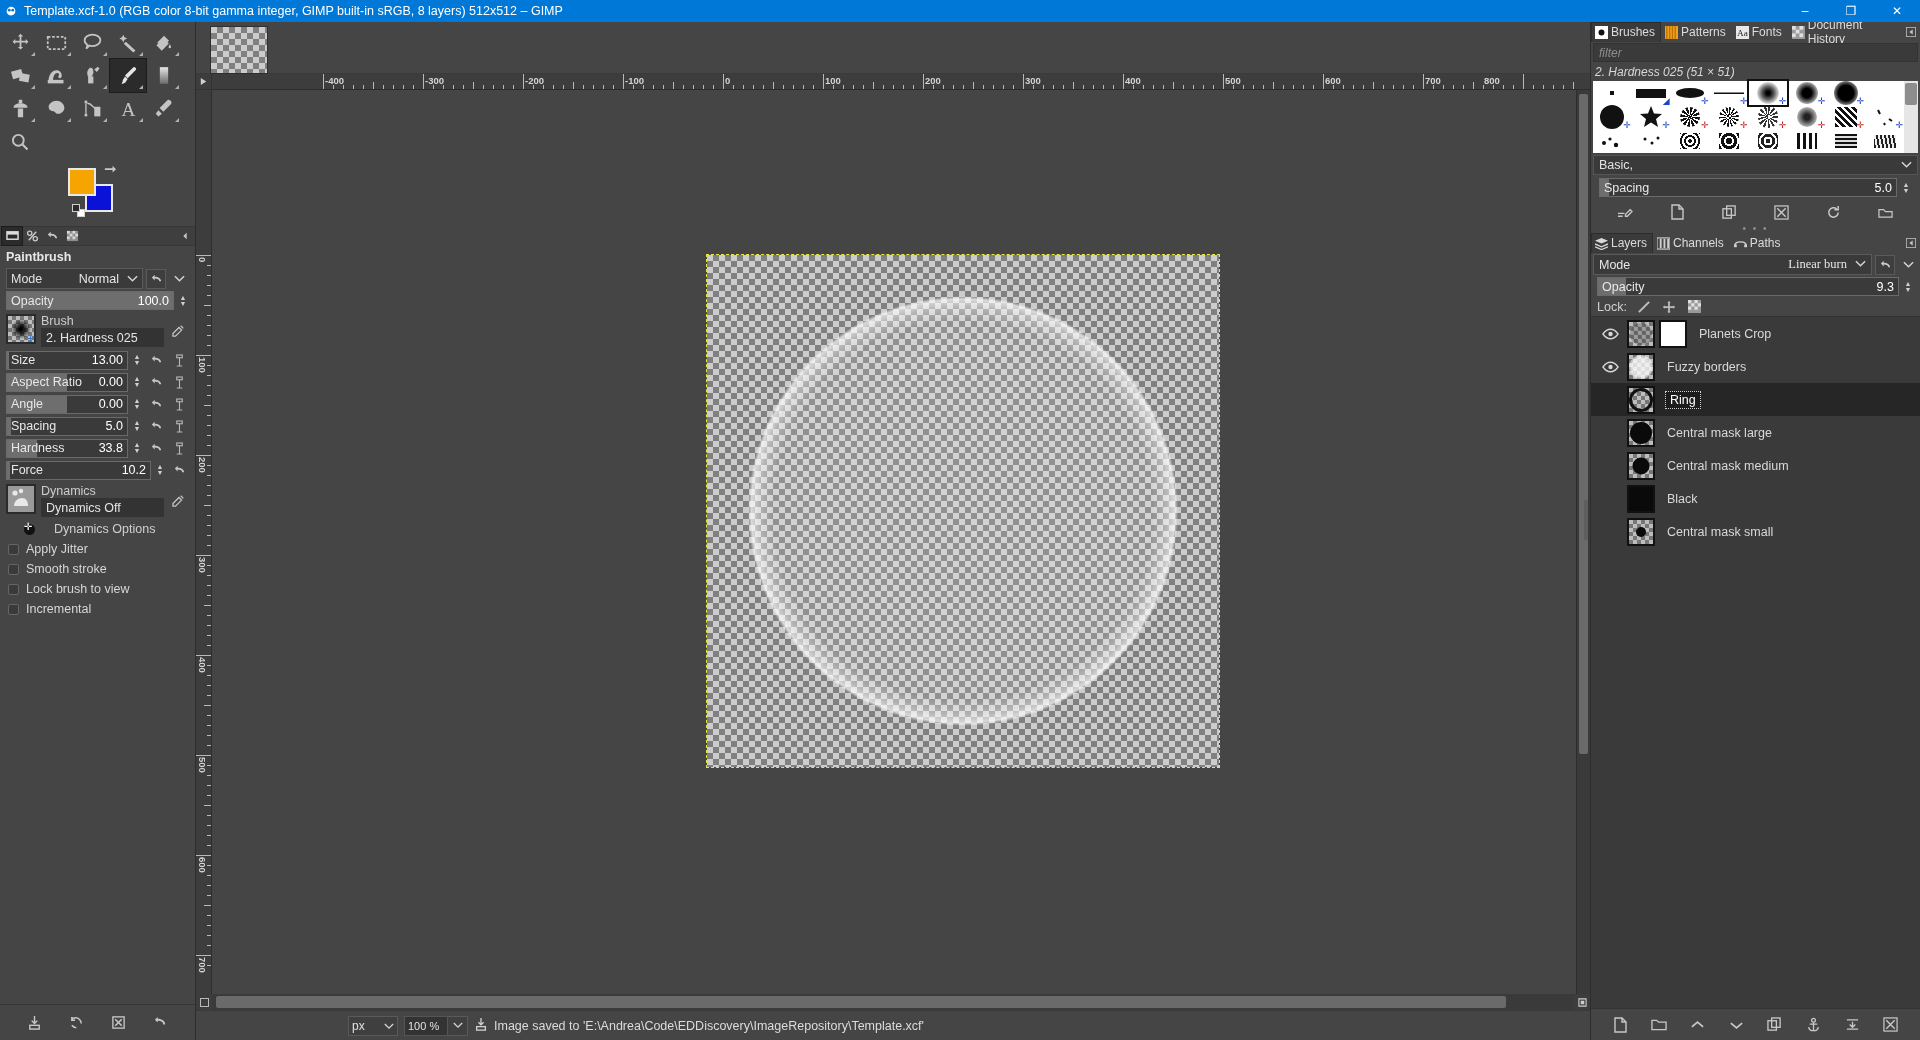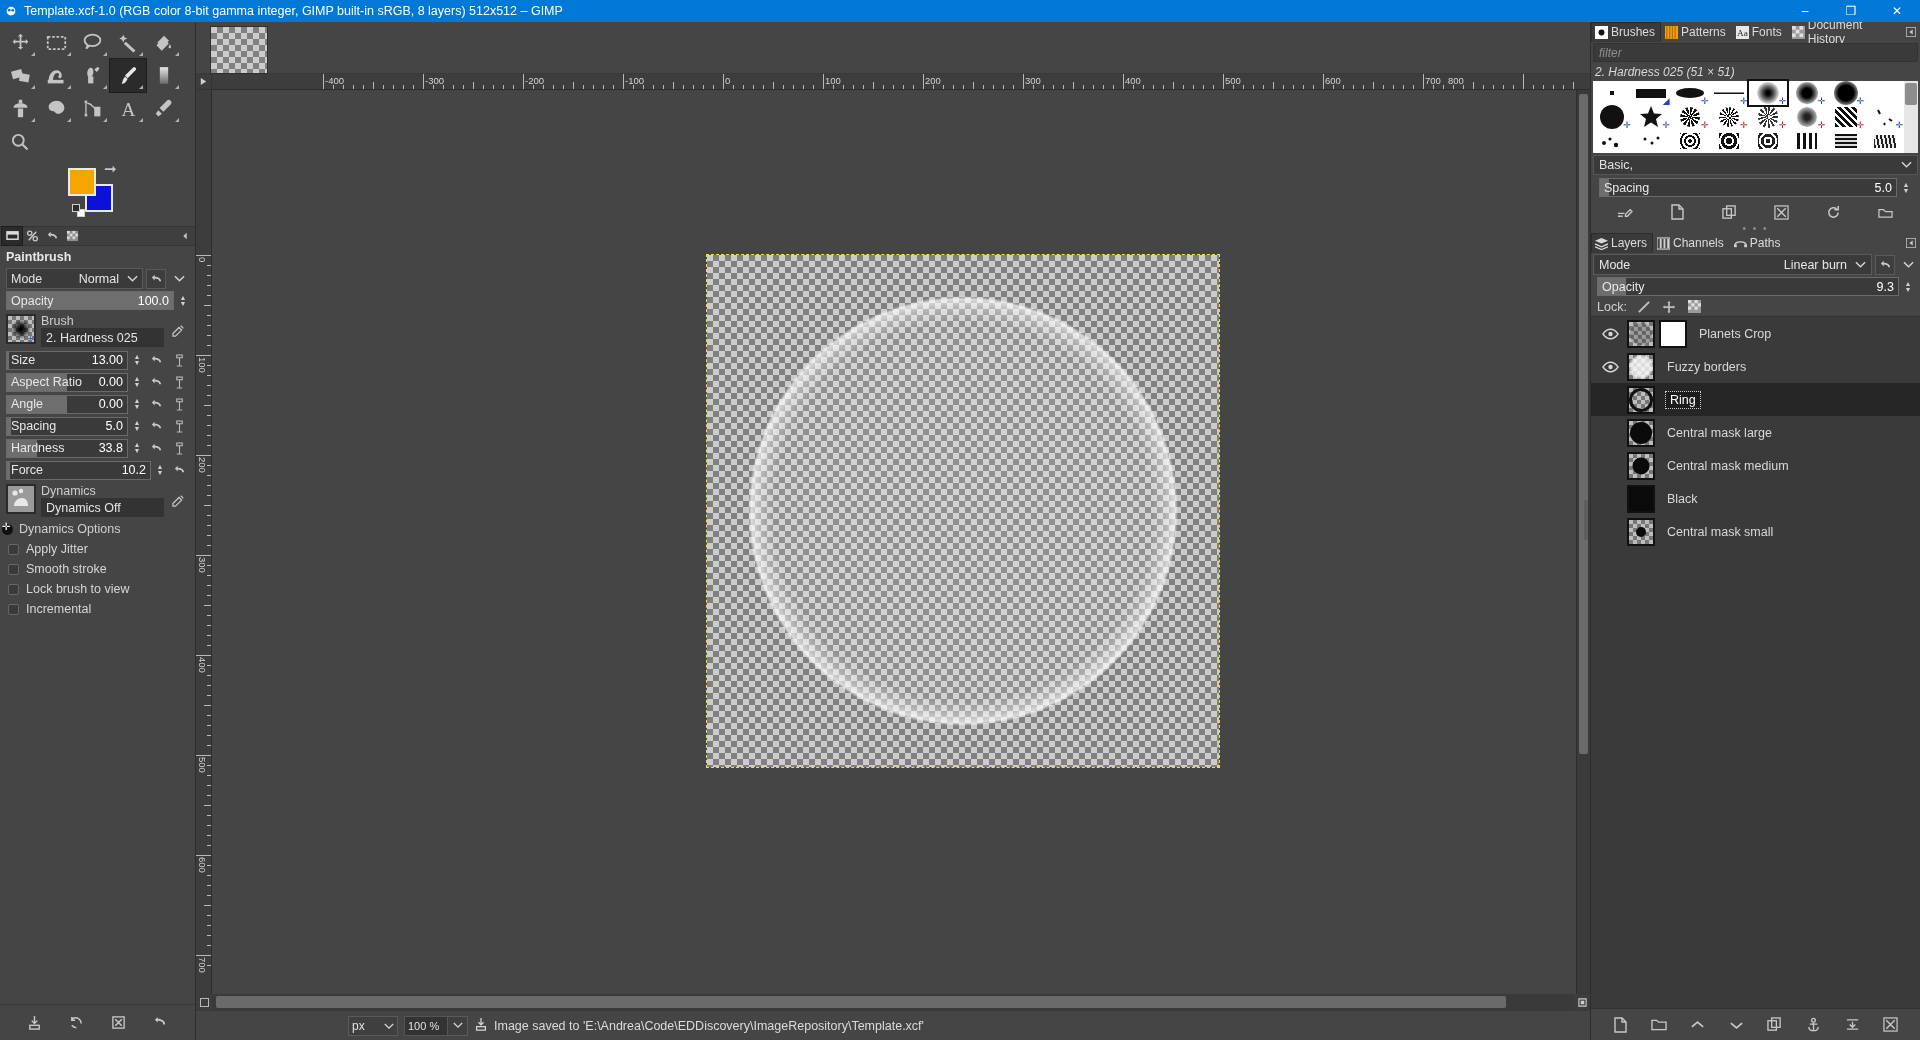--- a/index.html
+++ b/index.html
@@ -100,21 +100,21 @@
   .brushprev .plus { position:absolute; right:0; bottom:-1px; color:#2a6fd4; font-size:11px; line-height:9px;}
   .brushcol { flex:1 1 auto; }
   .brushcol .cap { color:#cdcdcd; font-size:12.5px; line-height:14px;}
   .brushname { height:19px; background:#333; border:1px solid #333; display:flex; align-items:center;
                padding-left:4px; color:#e4e4e4; font-size:12.5px;}
   .editico { width:20px;height:20px; display:flex;align-items:center;justify-content:center;color:#c8c8c8; align-self:center;}
 
   .chkrow { display:flex; align-items:center; gap:7px; padding:3px 6px 3px 8px; }
   .chk { width:11px; height:11px; background:#3a3a3a; border:1px solid #666; border-radius:2px; flex:0 0 11px;}
   .chkrow .t { color:#d6d6d6; font-size:12.5px; }
-  .expander { display:flex; align-items:center; gap:6px; padding:3px 6px 3px 2px;}
+  .expander { display:flex; align-items:center; gap:19px; padding:3px 6px 3px 24px;}
   .expander .arr { width:11px;height:11px; background:#111; border-radius:50%; position:relative;}
   .expander .arr:after{content:"✛"; position:absolute; left:0; top:-3px; color:#fff; font-size:10px;}
 
   .leftspacer { flex:1 1 auto; }
   .leftbottom { height:36px; display:flex; align-items:center; justify-content:space-around;
                 border-top:1px solid #363636; padding:0 14px;}
   .leftbottom .bi { color:#c8c8c8; display:flex; align-items:center; justify-content:center; width:24px;height:24px;}
 
   
   .center { flex:1 1 auto; display:flex; flex-direction:column; min-width:0; background:#454545; }
@@ -128,21 +128,21 @@
       linear-gradient(45deg,#808080 25%,transparent 25%,transparent 75%,#808080 75%);
     background-size:12px 12px; background-position:0 0,6px 6px; background-color:#cccccc;
   }
   .checker-sm {
     background-image:
       linear-gradient(45deg,#777 25%,transparent 25%,transparent 75%,#777 75%),
       linear-gradient(45deg,#777 25%,transparent 25%,transparent 75%,#777 75%);
     background-size:8px 8px; background-position:0 0,4px 4px; background-color:#bdbdbd;
   }
 
-  .canvaswrap { flex:1 1 auto; display:flex; flex-direction:column; min-height:0; position:relative; }
+  .canvaswrap { flex:1 1 auto; display:flex; flex-direction:column; min-height:0; position:relative;font-weight:bold; }
   .rulerrow { display:flex; height:16px; flex:0 0 16px; }
   .corner-btn { width:16px; flex:0 0 16px; background:#3d3d3d; border-right:1px solid #333; border-bottom:1px solid #333;
                 display:flex;align-items:center;justify-content:center;color:#cfcfcf;font-size:8px;}
   .hruler { flex:1 1 auto; background:#3d3d3d; position:relative; border-bottom:1px solid #2d2d2d; overflow:hidden;}
   .hruler .tick { position:absolute; bottom:0; width:1px; background:#b9b9b9; }
   .hruler .tk-lab { position:absolute; bottom:3px; color:#d4d4d4; font-size:9.5px; padding-left:2px; white-space:nowrap;}
   .canvasrow { flex:1 1 auto; display:flex; min-height:0; }
   .vruler { width:16px; flex:0 0 16px; background:#3d3d3d; position:relative; border-right:1px solid #2d2d2d; overflow:hidden;}
   .vruler .tick { position:absolute; left:auto; right:0; height:1px; background:#b9b9b9; }
   .vruler .tk-lab { position:absolute; right:3px; color:#d4d4d4; font-size:9.5px; writing-mode:vertical-rl; }
@@ -853,21 +853,21 @@
               <div class="tick" style="left: 1211px; height: 16px;"></div>
               <div class="tick" style="left: 1221px; height: 4px;"></div>
               <div class="tick" style="left: 1231px; height: 4px;"></div>
               <div class="tick" style="left: 1241px; height: 4px;"></div>
               <div class="tick" style="left: 1251px; height: 4px;"></div>
               <div class="tick" style="left: 1261px; height: 7px;"></div>
               <div class="tick" style="left: 1271px; height: 4px;"></div>
               <div class="tick" style="left: 1281px; height: 4px;"></div>
               <div class="tick" style="left: 1291px; height: 4px;"></div>
               <div class="tick" style="left: 1301px; height: 4px;"></div>
-              <div class="tk-lab" style="left: 1234px;">800</div>
+              <div class="tk-lab" style="left: 1270px;">800</div>
               <div class="tick" style="left: 1311px; height: 16px;"></div>
               <div class="tick" style="left: 1321px; height: 4px;"></div>
               <div class="tick" style="left: 1331px; height: 4px;"></div>
               <div class="tick" style="left: 1341px; height: 4px;"></div>
               <div class="tick" style="left: 1351px; height: 4px;"></div>
               <div class="tick" style="left: 1361px; height: 7px;"></div>
             </div>
           <div style="width:14px;flex:0 0 14px;background:#3d3d3d;border-bottom:1px solid #2d2d2d;"></div>
         </div>
 
@@ -1278,21 +1278,21 @@
           <svg width="10" height="10" viewBox="0 0 12 12">
               <rect x="0.5" y="0.5" width="11" height="11" fill="none" stroke="#b8b8b8"></rect>
               <path d="M8 3L4 6l4 3z" fill="#c8c8c8"></path>
             </svg>
         </div>
       </div>
 
       <div class="modebar">
         <div class="modecombo">
           <span>Mode</span>
-          <span style="display:flex;align-items:center;gap:8px;">
+          <span style="display:flex;align-items:center;gap:8px;font-family:Liberation Serif, serif;">
             <span>Linear burn</span>
             <span>
               <svg width="11" height="8" viewBox="0 0 12 8">
                   <path d="M1 1l5 5 5-5" stroke="#d4d4d4" stroke-width="1.6" fill="none"></path>
                 </svg>
             </span>
           </span>
         </div>
         <div class="btn-ico sq">
           <svg width="13" height="12" viewBox="0 0 14 13">

